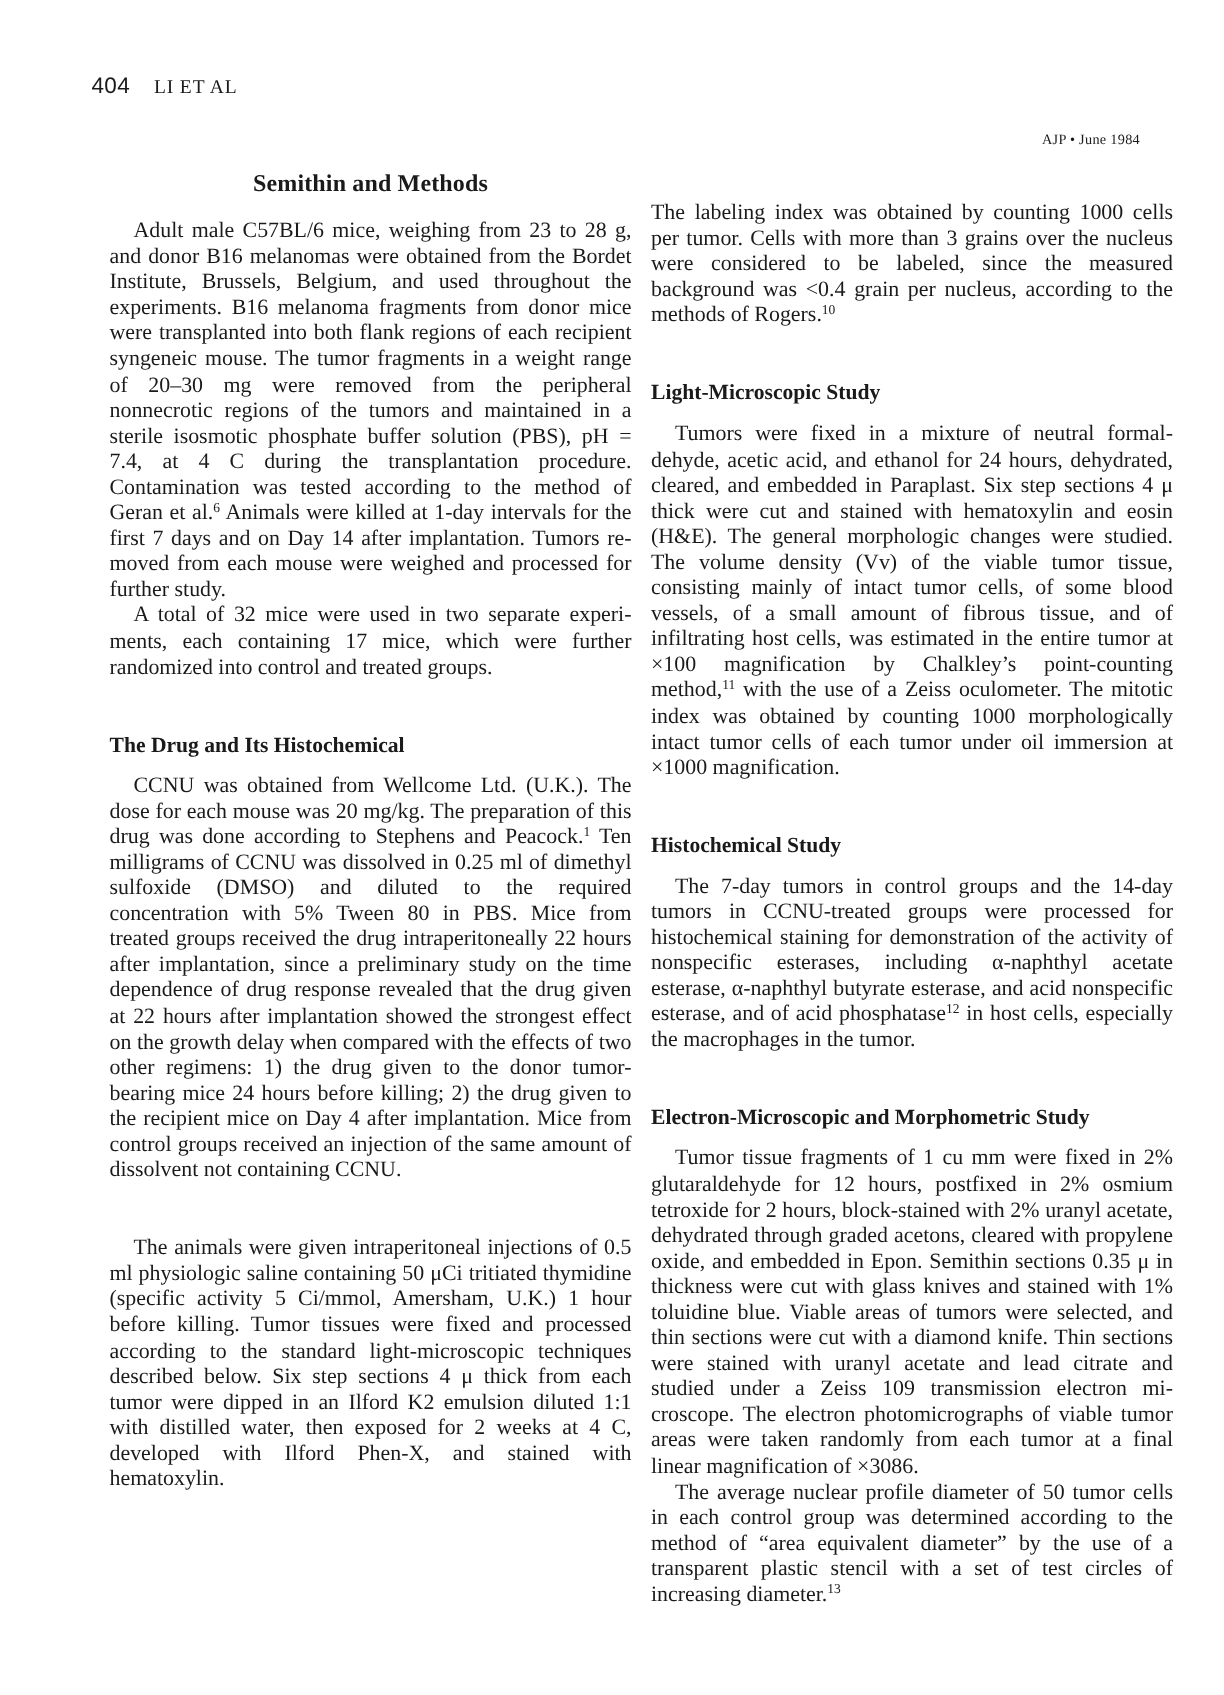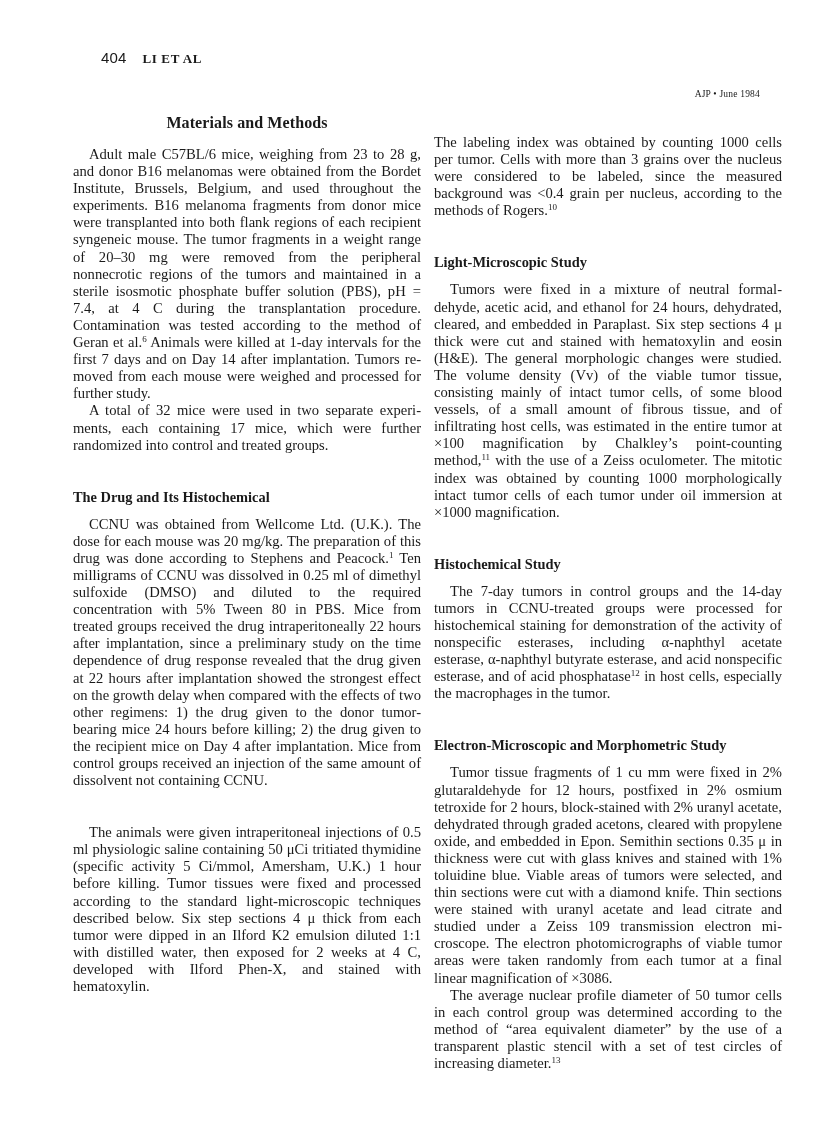--- a/index.html
+++ b/index.html
@@ -5,22 +5,22 @@
   html, body { margin: 0; padding: 0; background: #ffffff; }
   body {
     width: 816px; height: 1130px; position: relative; overflow: hidden;
     font-family: "Liberation Serif", "DejaVu Serif", serif;
     color: #1a1a1a;
   }
   .running-head {
     position: absolute; left: 61px; top: 49px;
     font-size: 15px; letter-spacing: 0.2px;
   }
-  .running-head .pageno { font-family: "Liberation Sans", sans-serif; font-size: 15px; margin-right: 12px; margin-left: 40px; }
-  .running-head .authors { font-size: 13px; font-weight: bold; letter-spacing: 0.6px; }
+  .running-head .pageno { font-family: "Liberation Sans", sans-serif; font-size: 15px; margin-right: 12px; }
+  .running-head .authors { font-size: 13px; font-weight: normal; letter-spacing: 0.6px; }
   .journal-line {
     position: absolute; right: 56px; top: 89px;
     font-size: 9.5px; letter-spacing: 0.2px; text-align: right;
   }
   .col {
     position: absolute; top: 110px; width: 348px;
   }
   .col-left { left: 73px; }
   .col-right { left: 434px; top: 134px; }
   p {
@@ -41,21 +41,21 @@
 </head>
 <body>
 
 <div class="running-head">
   <span class="pageno">404</span>
   <span class="authors">LI ET AL</span>
 </div>
 <div class="journal-line">AJP • June 1984</div>
 
 <div class="col col-left">
-  <h1 class="section">Materials and Methods</h1>
+  <h1 class="section">Semithin and Methods</h1>
 
   <p class="indent"><span>Adult male C57BL/6 mice, weighing from 23 to 28 g, and donor B16 melanomas were obtained from the Bordet Institute, Brussels, Belgium, and used throughout the experiments. B16 melanoma frag­ments from donor mice were transplanted into both flank regions of each recipient syngeneic mouse. The tumor fragments in a weight range of 20–30 mg were removed from the peripheral nonnecrotic regions of the tumors and maintained in a sterile isosmotic phosphate buffer solution (PBS), pH = 7.4, at 4 C during the transplantation procedure. Contamination was tested according to the method of Geran et al.</span><sup>6</sup><span> Animals were killed at 1-day intervals for the first 7 days and on Day 14 after implantation. Tumors re­moved from each mouse were weighed and processed for further study.</span></p>
   <p class="indent">A total of 32 mice were used in two separate experi­ments, each containing 17 mice, which were further randomized into control and treated groups.</p>
 
   <div class="gap-lg"></div>
   <h2 class="sub">The Drug and Its Histochemical</h2>
   <p class="indent"><span>CCNU was obtained from Wellcome Ltd. (U.K.). The dose for each mouse was 20 mg/kg. The prepara­tion of this drug was done according to Stephens and Peacock.</span><sup>1</sup><span> Ten milligrams of CCNU was dissolved in 0.25 ml of dimethyl sulfoxide (DMSO) and diluted to the required concentration with 5% Tween 80 in PBS. Mice from treated groups received the drug intraperi­toneally 22 hours after implantation, since a prelimi­nary study on the time dependence of drug response revealed that the drug given at 22 hours after implan­tation showed the strongest effect on the growth delay when compared with the effects of two other regi­mens: 1) the drug given to the donor tumor-bearing mice 24 hours before killing; 2) the drug given to the recipient mice on Day 4 after implantation. Mice from control groups received an injection of the same amount of dissolvent not containing CCNU.</span></p>
 
   <div class="gap-lg"></div>
   <p class="indent">The animals were given intraperitoneal injections of 0.5 ml physiologic saline containing 50 μCi tritiated thymidine (specific activity 5 Ci/mmol, Amersham, U.K.) 1 hour before killing. Tumor tissues were fixed and processed according to the standard light-microscopic techniques described below. Six step sections 4 μ thick from each tumor were dipped in an Ilford K2 emulsion diluted 1:1 with distilled water, then exposed for 2 weeks at 4 C, developed with Ilford Phen-X, and stained with hematoxylin.</p>

